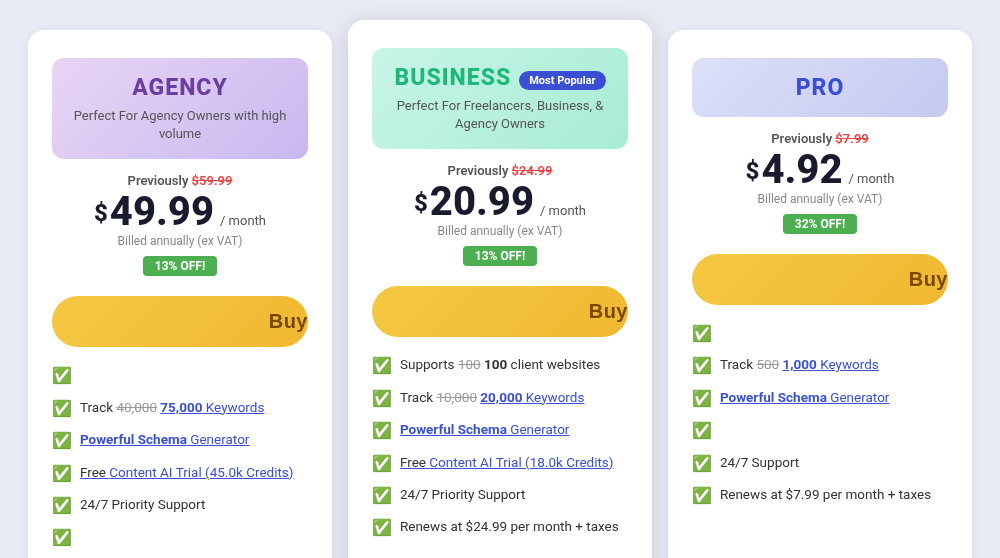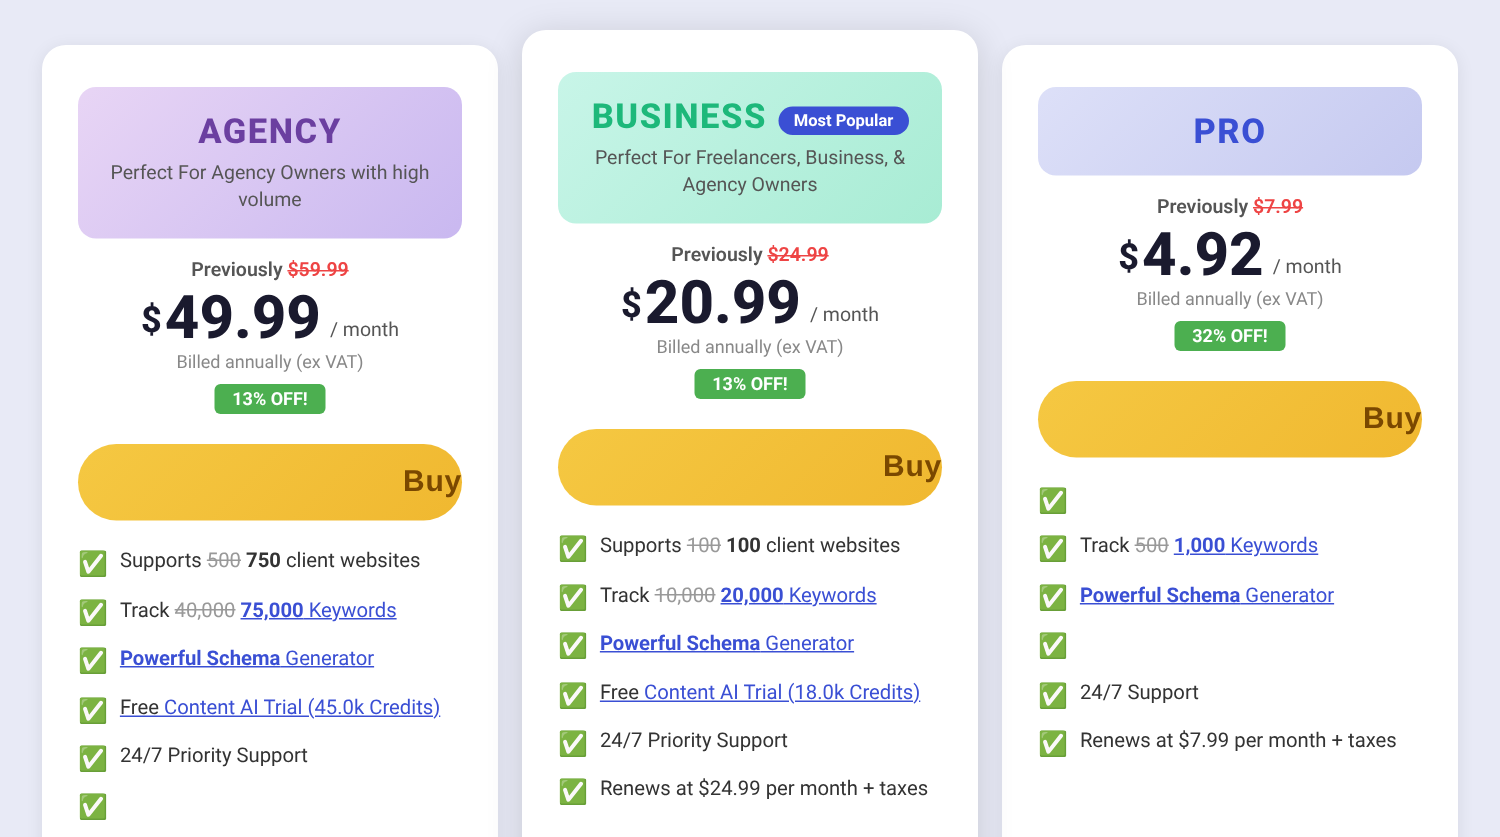--- a/index.html
+++ b/index.html
@@ -183,21 +183,20 @@
           <span class="price-main">49.99</span>
           <span class="per-month">/ month</span>
         </div>
         <div class="billed-annually">Billed annually (ex VAT)</div>
         <div><span class="discount-badge">13% OFF!</span></div>
       </div>
       <button class="buy-button">Buy</button>
       <ul class="features-list">
         <li>
           <span class="check-icon">✅</span>
-          <span>Supports <span class="strikethrough">500</span> <strong>750</strong> client websites</span>
         </li>
         <li>
           <span class="check-icon">✅</span>
           <span>Track <span class="strikethrough">40,000</span> <a href="#" class="link-style"><strong>75,000</strong> Keywords</a></span>
         </li>
         <li>
           <span class="check-icon">✅</span>
           <span><a href="#" class="link-style"><strong>Powerful Schema</strong> Generator</a></span>
         </li>
         <li>

